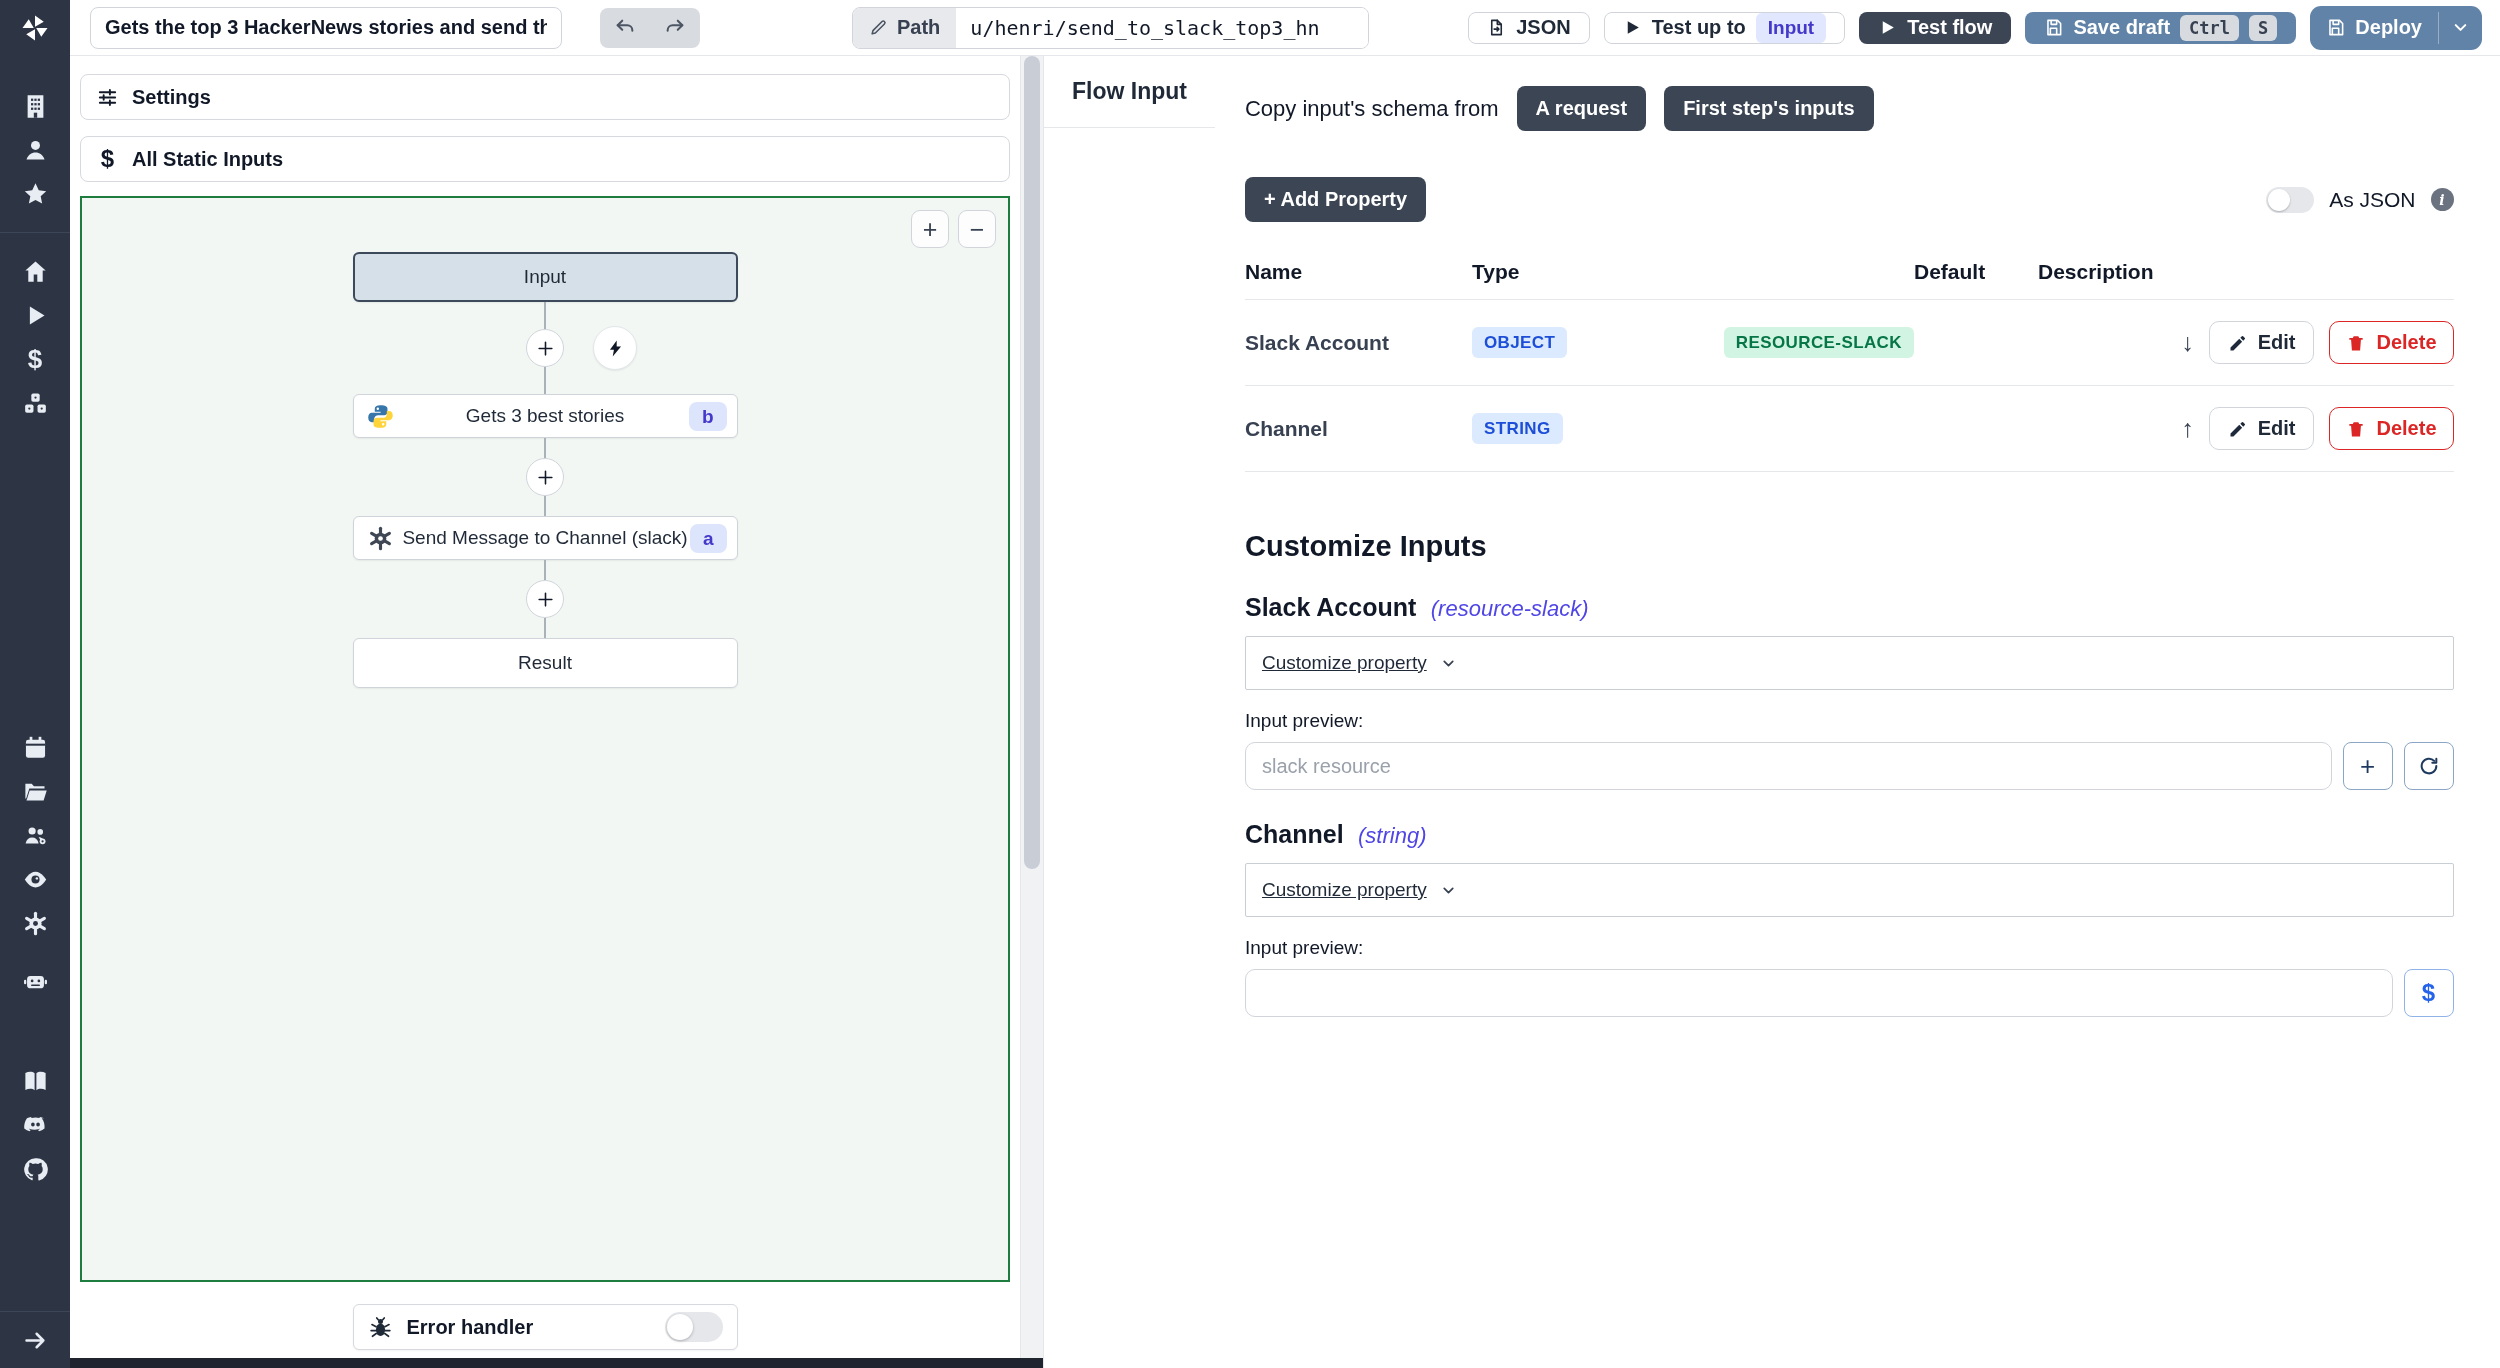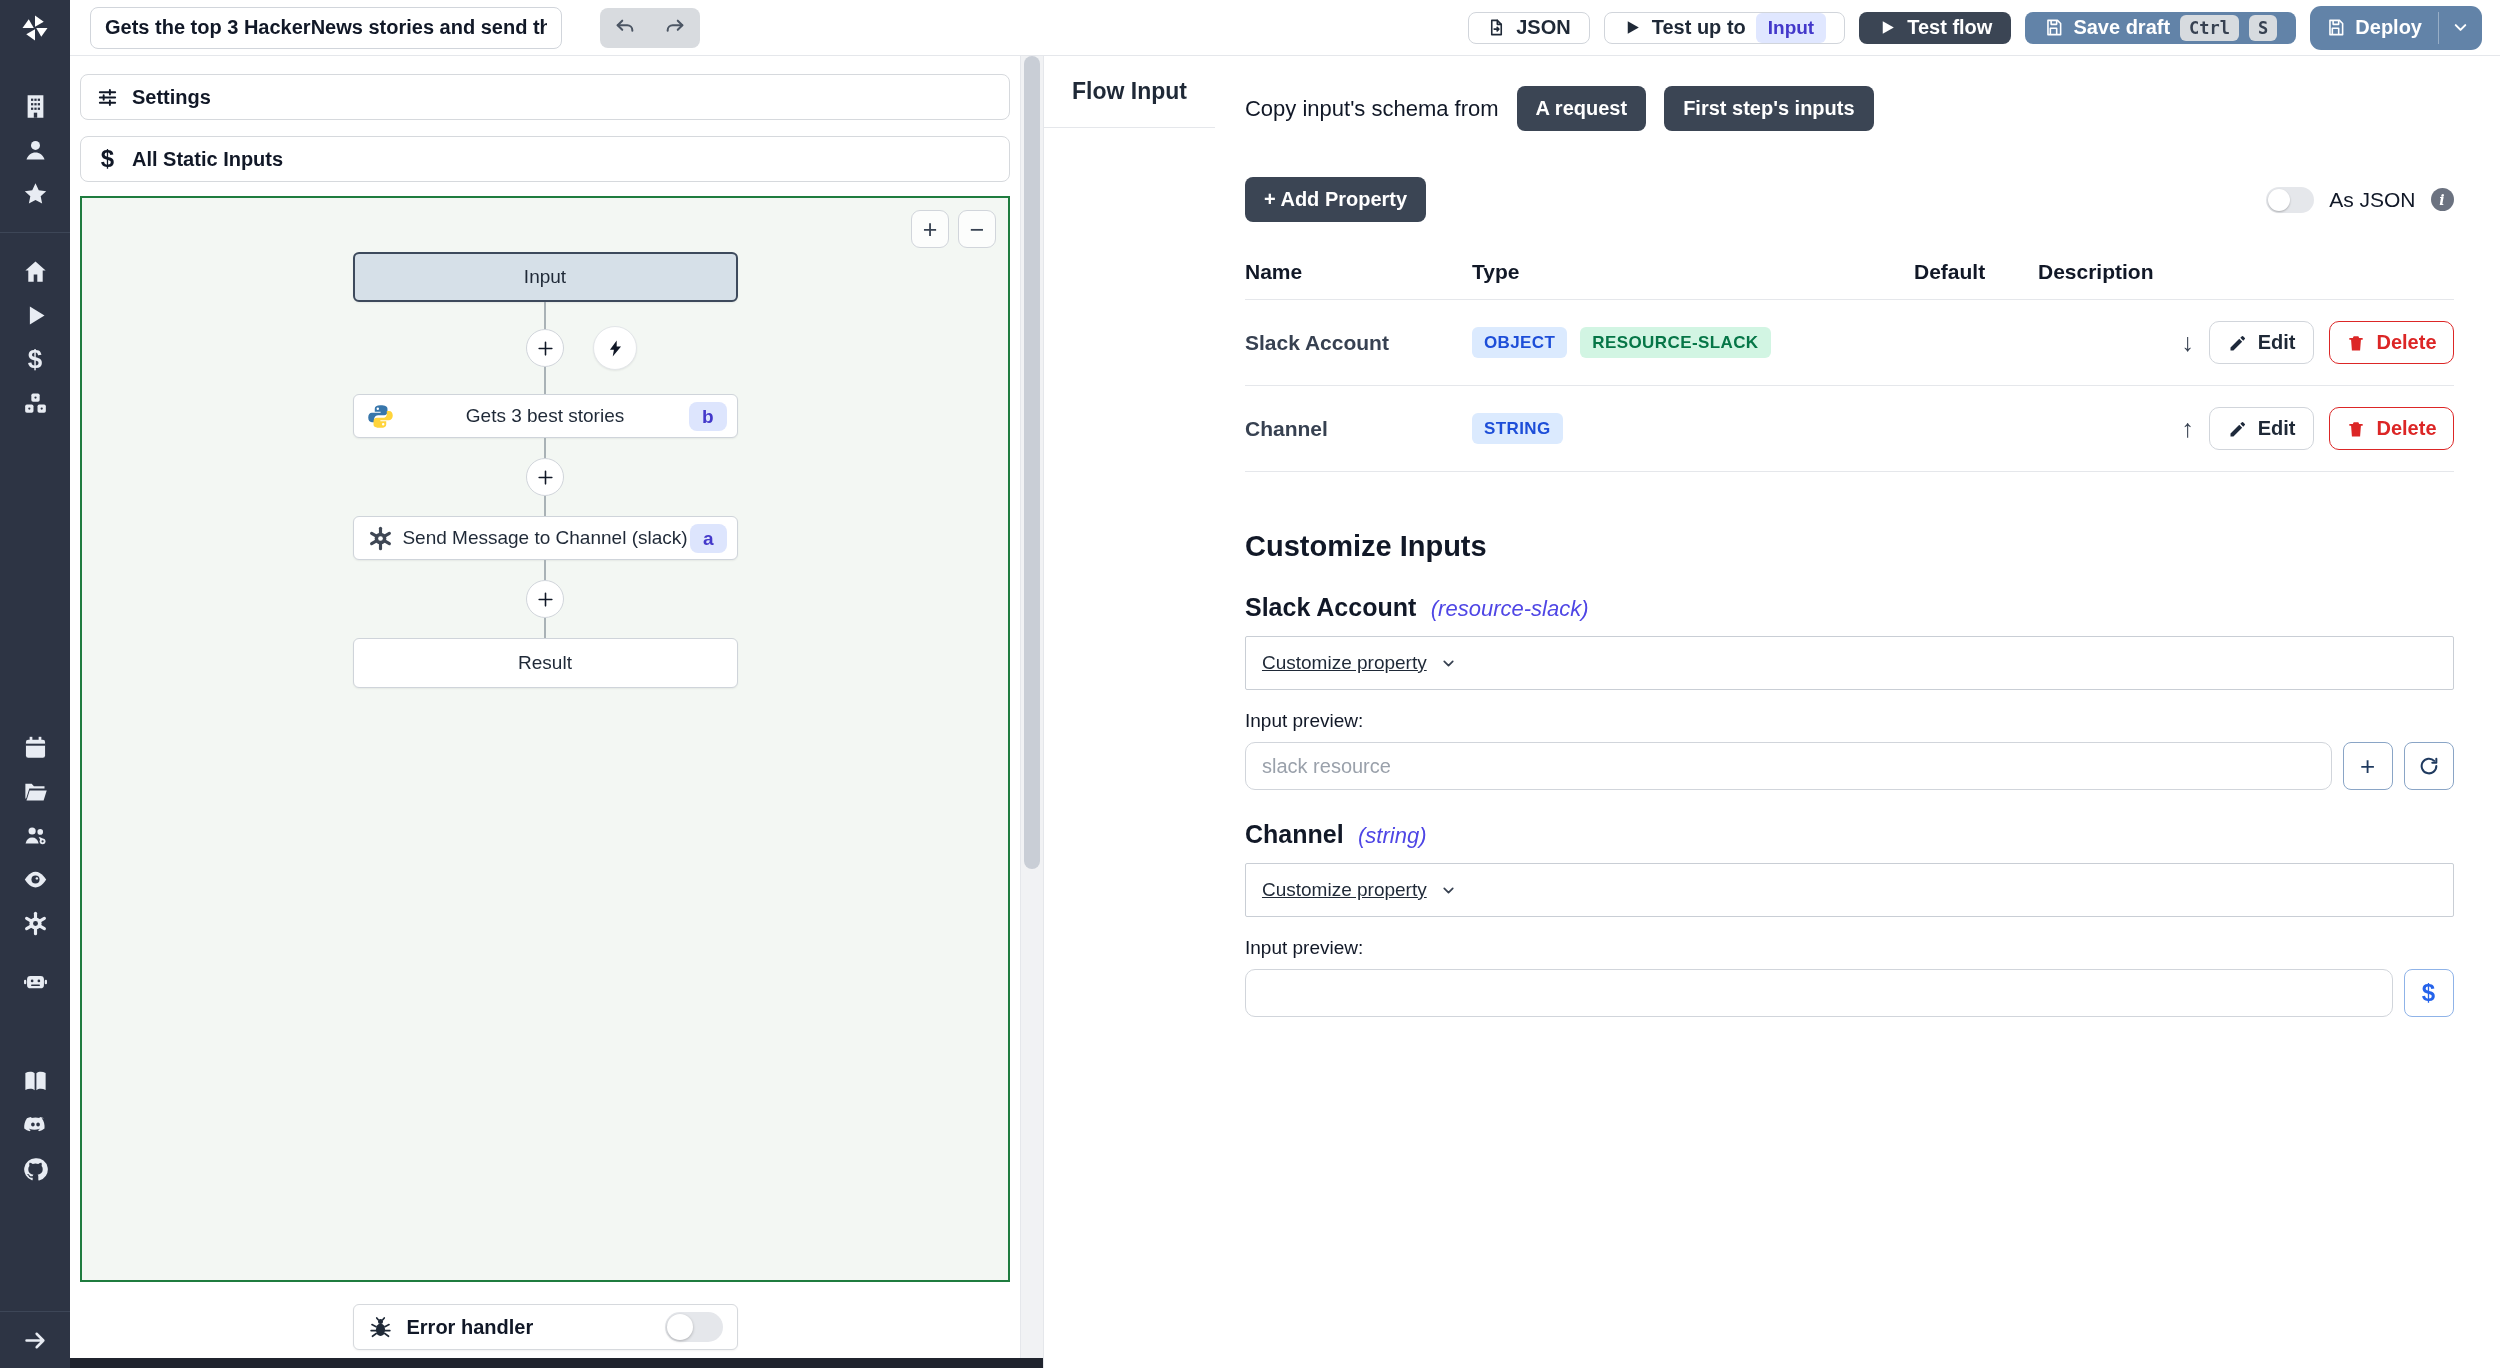--- a/index.html
+++ b/index.html
@@ -110,21 +110,21 @@
   .toggle-sm .knob { position:absolute; left:2px; top:2px; width:22px; height:22px; border-radius:50%; background:#fff;
     box-shadow:0 1px 2px rgba(0,0,0,.25); }
   .info-dot { width:23px; height:23px; border-radius:50%; background:#6b7280; color:#fff; font-size:14px; font-weight:700;
     display:flex; align-items:center; justify-content:center; cursor:pointer; font-family:"DejaVu Serif",serif; font-style:italic; }
 
   .ptable { margin-top:38px; }
   .trow { display:grid; grid-template-columns:227px 442px 124px 1fr 300px; align-items:center; }
   .thead { padding-bottom:15px; border-bottom:1px solid #e5e7eb; font-size:21px; font-weight:600; color:#111827; }
   .tbody-row { padding:21px 0; border-bottom:1px solid #e5e7eb; }
   .cell-name { font-size:21px; font-weight:600; color:#374151; }
-  .cell-type { display:flex; gap:13px; }
+  .cell-type { display:flex; gap:20px;justify-content:space-between; }
   .badge-type { display:inline-block; padding:7px 12px; border-radius:6px; font-size:17px; font-weight:700; letter-spacing:.4px; line-height:1; }
   .badge-blue { background:#dbeafe; color:#1d4ed8; }
   .badge-green { background:#d2f5e3; color:#067647; }
   .row-controls { display:flex; align-items:center; justify-content:flex-end; gap:15px; }
   .move-arrow { font-size:25px; color:#374151; background:none; border:none; cursor:pointer; line-height:1; }
   .btn-edit { display:inline-flex; gap:10px; align-items:center; border:1px solid #d1d5db; border-radius:10px;
     padding:9px 18px; font-size:20px; font-weight:600; color:#1f2937; background:#fff; cursor:pointer; font-family:"Liberation Sans",sans-serif; }
   .btn-edit svg, .btn-del svg { width:20px; height:20px; }
   .btn-del { display:inline-flex; gap:10px; align-items:center; border:1px solid #dc2626; border-radius:10px;
     padding:9px 16px; font-size:20px; font-weight:600; color:#dc2626; background:#fff; cursor:pointer; font-family:"Liberation Sans",sans-serif; }
@@ -309,20 +309,29 @@
               <path d="M9 14L4 9l5-5"></path>
               <path d="M4 9h10.5a5.5 5.5 0 015.5 5.5v.5"></path>
             </svg>
         </button>
         <button class="ur-btn">
           <svg viewBox="0 0 24 24" fill="none" stroke="#4b5563" stroke-width="2.2" stroke-linecap="round" stroke-linejoin="round">
               <path d="M15 14l5-5-5-5"></path>
               <path d="M20 9H9.5A5.5 5.5 0 004 14.5v.5"></path>
             </svg>
         </button>
+      </div>
+      <div class="path-group">
+        <div class="path-label">
+          <svg viewBox="0 0 24 24" fill="none" stroke="#4b5563" stroke-width="2" stroke-linejoin="round">
+              <path d="M4 20l1-4L16.5 4.5a2.1 2.1 0 013 3L8 19z"></path>
+            </svg>
+          <span>Path</span>
+        </div>
+        <input class="path-input" value="u/henri/send_to_slack_top3_hn" style="">
       </div>
       <div class="tb-spacer"></div>
       <button class="btn btn-outline">
         <svg class="icon16" viewBox="0 0 24 24" fill="none" stroke="#1f2937" stroke-width="2" stroke-linecap="round" stroke-linejoin="round">
             <path d="M13 3H6v18h12V8z"></path>
             <path d="M13 3v5h5"></path>
             <path d="M9 14h6m0 0-2.2-2.2M15 14l-2.2 2.2"></path>
           </svg>
         <span>JSON</span>
       </button>

